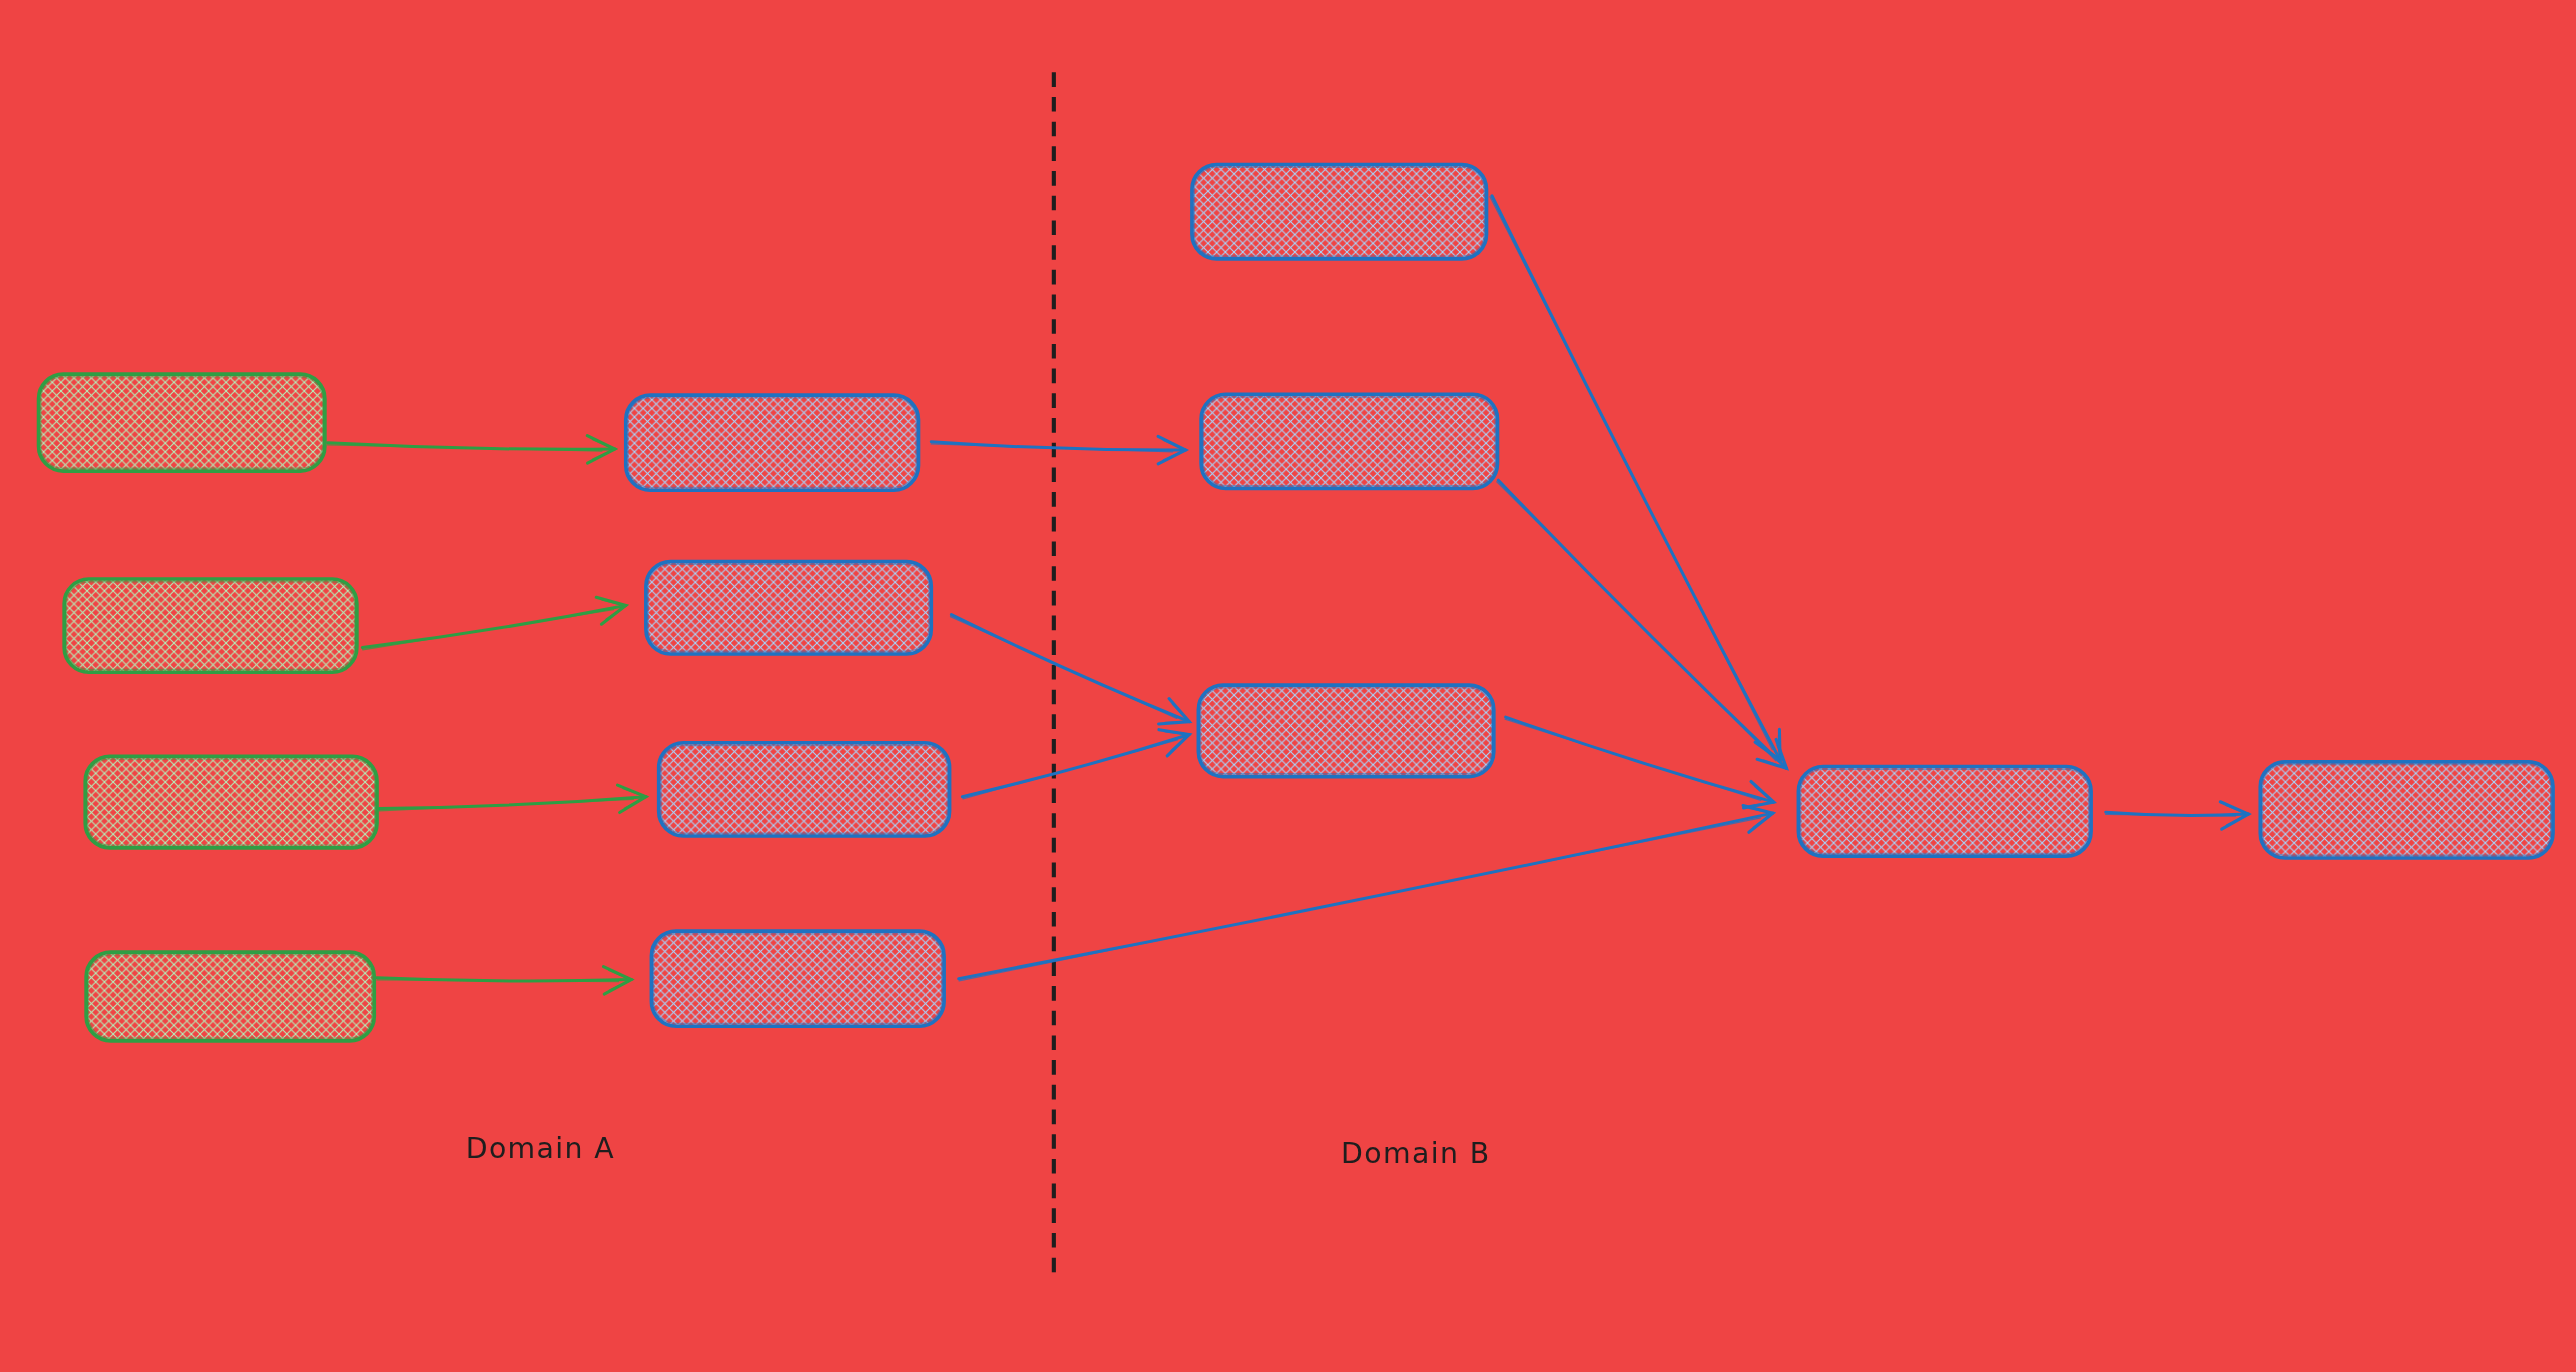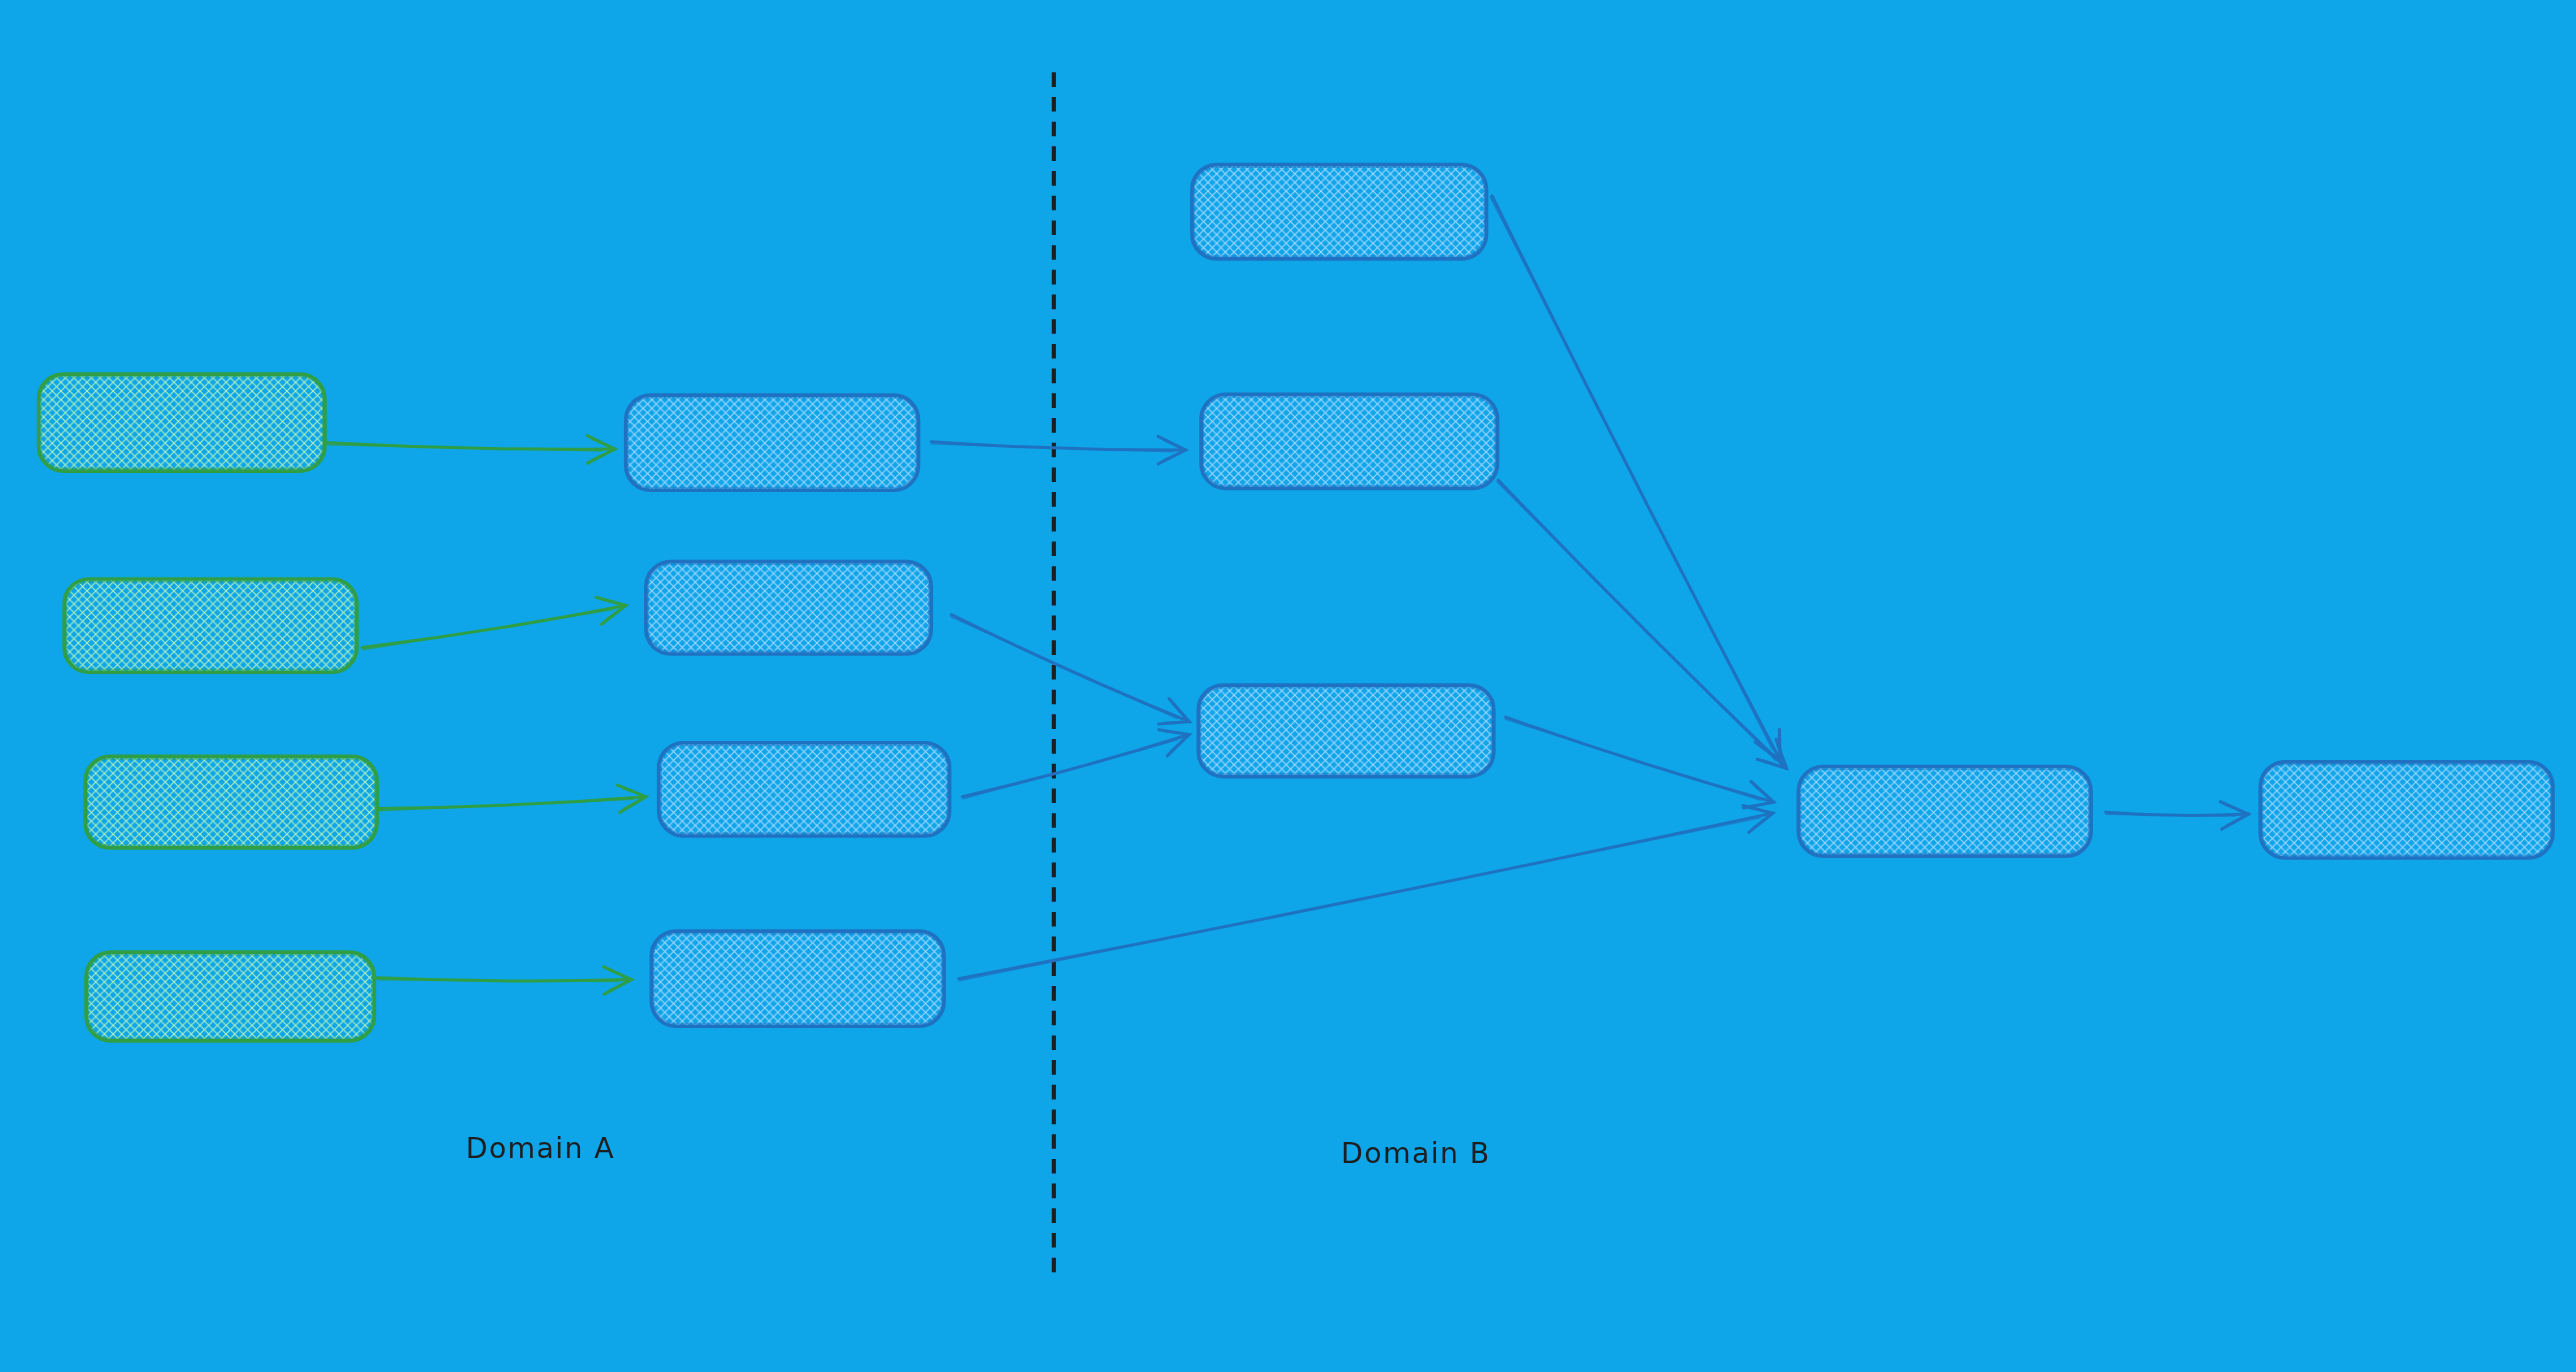--- a/index.html
+++ b/index.html
@@ -5,21 +5,21 @@
   html, body {
     margin: 0;
     padding: 0;
     background: #ffffff;
     font-family: "DejaVu Sans", "Liberation Sans", sans-serif;
   }
   .canvas-wrap {
     position: relative;
     width: 2576px;
     height: 1372px;
-    background: #0ea5e9;
+    background: #ef4444;
     overflow: hidden;
   }
   svg { display: block; }
   text.domain-label {
     font-family: "DejaVu Sans", "Liberation Sans", sans-serif;
     font-size: 31px;
     font-weight: 500;
     letter-spacing: 1.5px;
     fill: #1e1e1e;
   }

